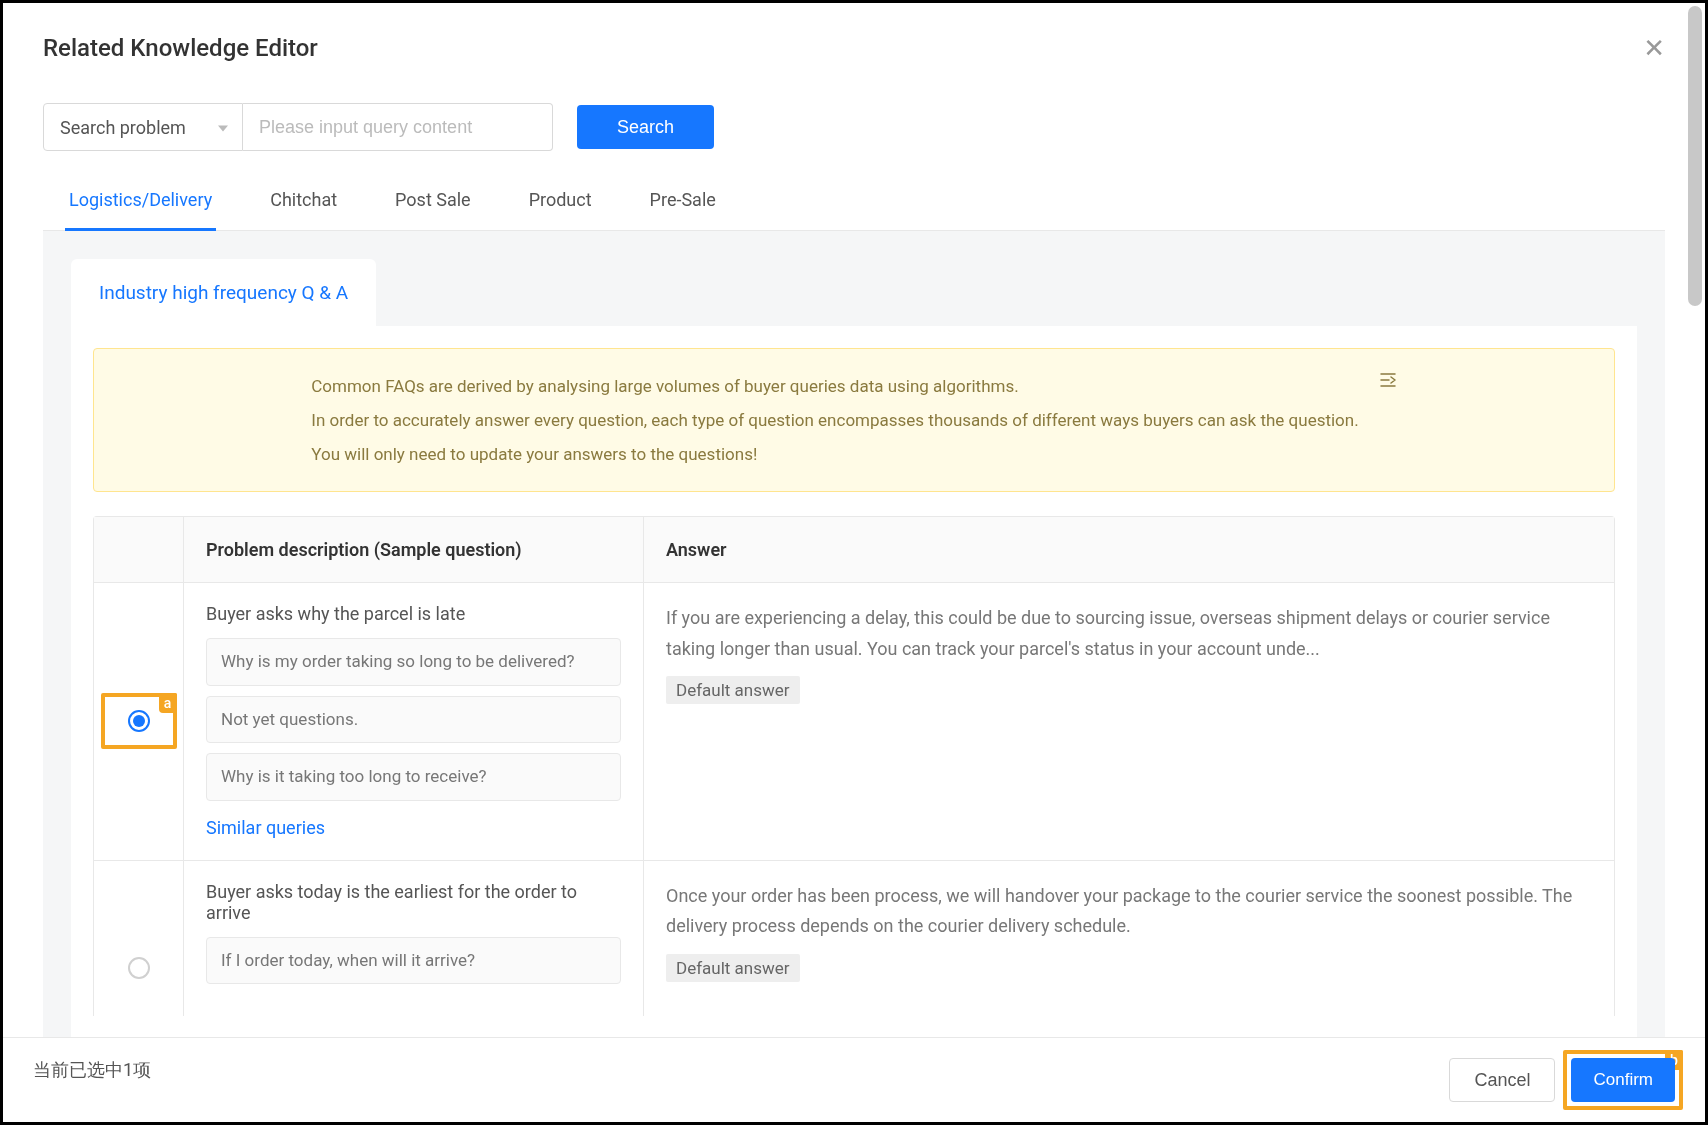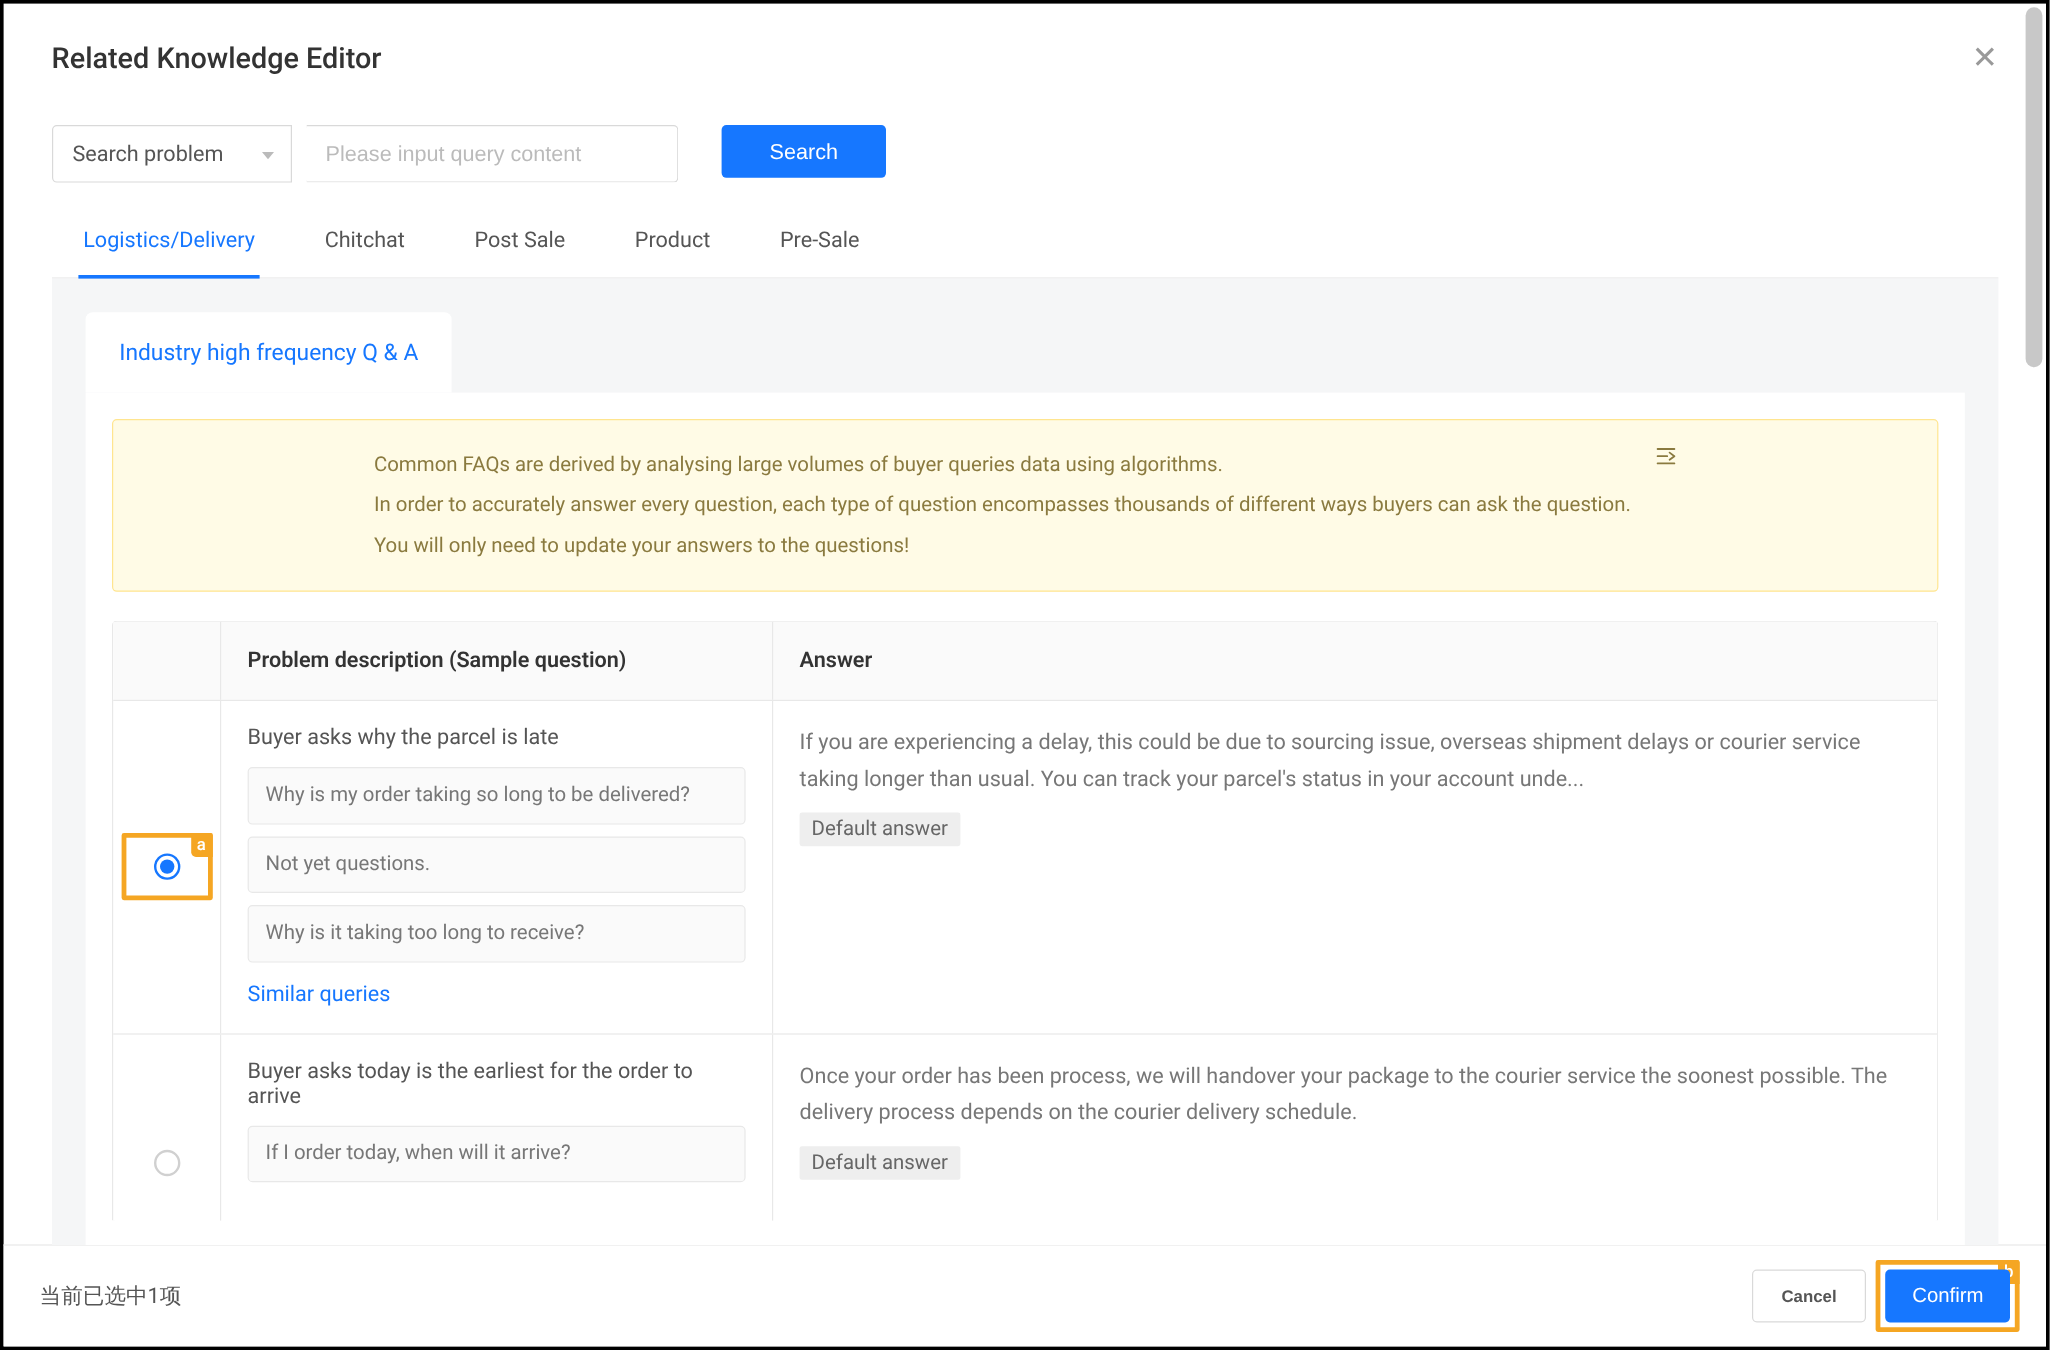--- a/index.html
+++ b/index.html
@@ -45,24 +45,24 @@
       font-weight: 300;
     }
     .modal-body {
       flex: 1;
       overflow-y: auto;
       padding: 0 40px;
       position: relative;
     }
     .search-row {
       display: flex;
-      gap: 12px;
+      gap: 0;
       margin-top: 20px;
       margin-bottom: 8px;
-      align-items: flex-start;
+      align-items: center;
     }
     .search-select {
       border: 1px solid #d9d9d9;
       border-radius: 4px 0 0 4px;
       padding: 10px 36px 10px 16px;
       font-size: 18px;
       color: #555;
       background: #fff;
       position: relative;
       display: flex;
@@ -296,43 +296,41 @@
       color: #666;
       padding: 4px 10px;
       font-size: 17px;
       border-radius: 2px;
     }
     .modal-footer {
       border-top: 1px solid #e8e8e8;
       padding: 20px 30px;
       display: flex;
       justify-content: space-between;
-      align-items: center;
       background: #fff;
       position: relative;
     }
     .footer-status {
       font-size: 18px;
       color: #555;
     }
     .footer-actions {
       display: flex;
       gap: 16px;
       position: relative;
     }
     .btn-cancel {
       background: #fff;
       border: 1px solid #d9d9d9;
       border-radius: 4px;
       padding: 0 24px;
       height: 44px;
-      font-size: 14px;
+      font-size: 18px;
       color: #555;
       cursor: pointer;
-      font-weight: bold;
     }
     .btn-confirm {
       background: #1677ff;
       color: #fff;
       border: none;
       border-radius: 4px;
       padding: 0 22px;
       height: 44px;
       font-size: 17px;
       cursor: pointer;

